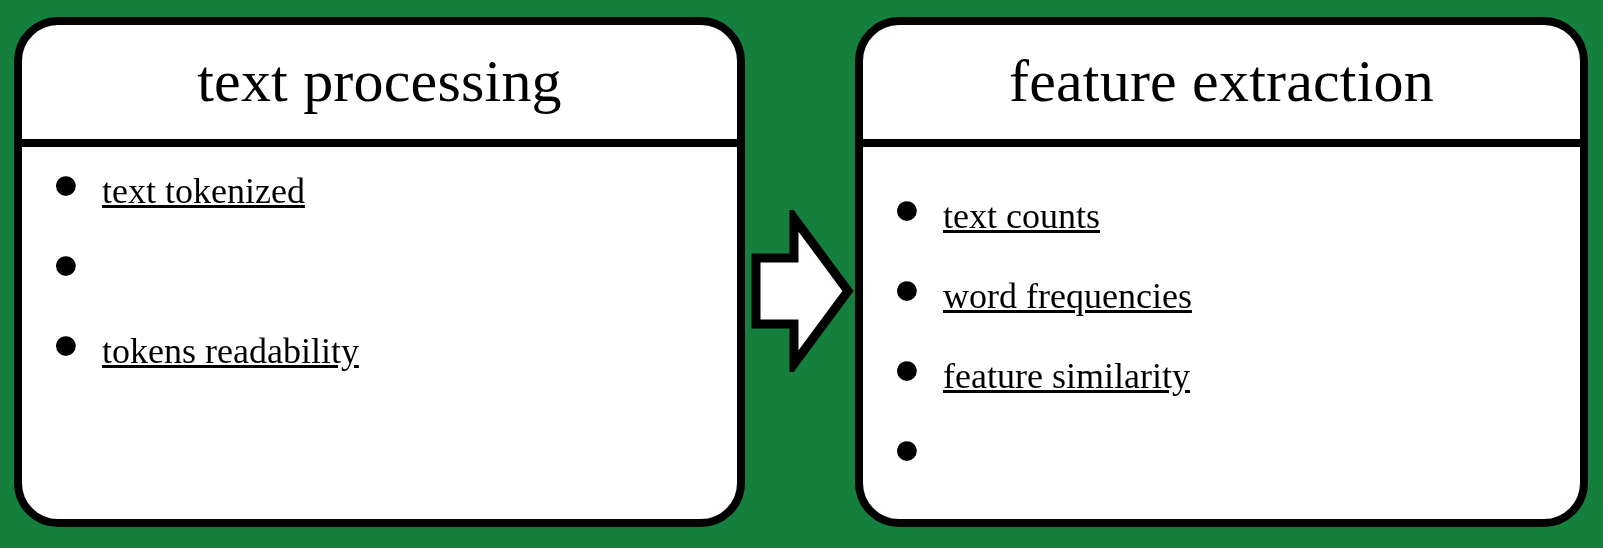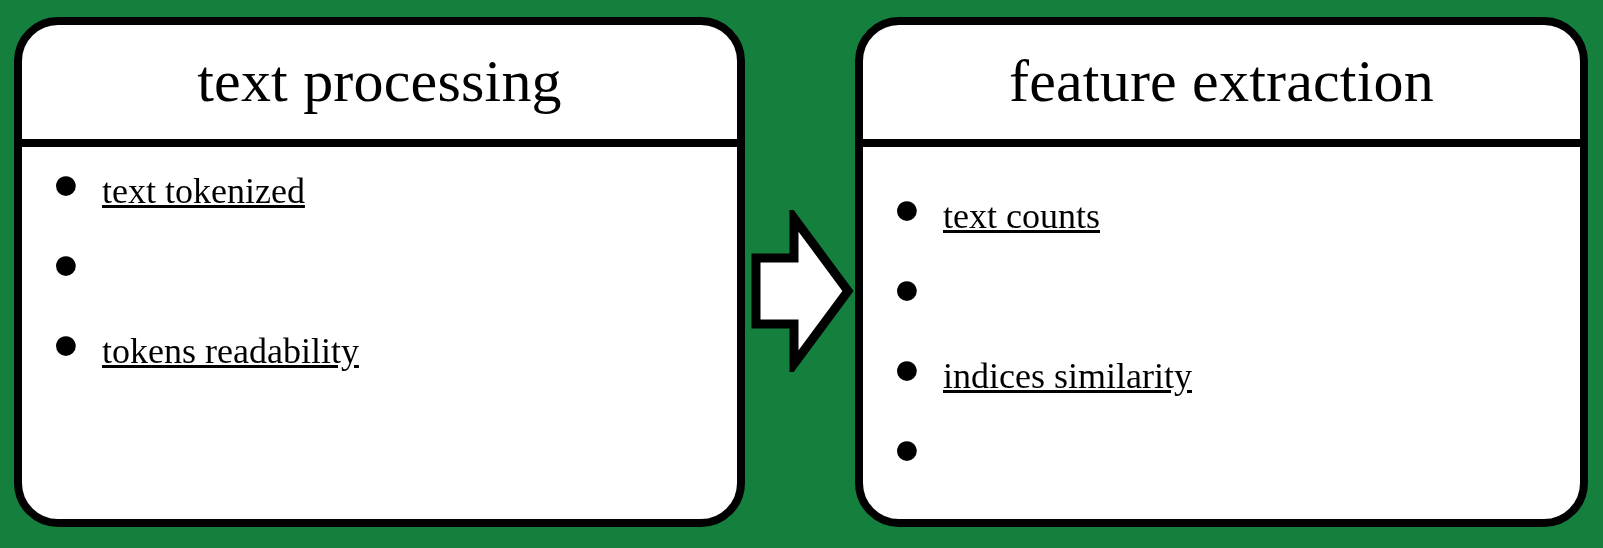--- a/index.html
+++ b/index.html
@@ -124,25 +124,26 @@
 
     <div class="node-body">
 
       <div class="bullet-row">
         <span class="bullet-dot">●</span>
         <span class="bullet-label">text counts</span>
       </div>
 
       <div class="bullet-row">
         <span class="bullet-dot">●</span>
+        <span class="bullet-label">word frequencies</span>
       </div>
 
       <div class="bullet-row">
         <span class="bullet-dot">●</span>
-        <span class="bullet-label">indices similarity</span>
+        <span class="bullet-label">feature similarity</span>
       </div>
 
       <div class="bullet-row">
         <span class="bullet-dot">●</span>
       </div>
 
     </div>
   </div>
 
 </div>

